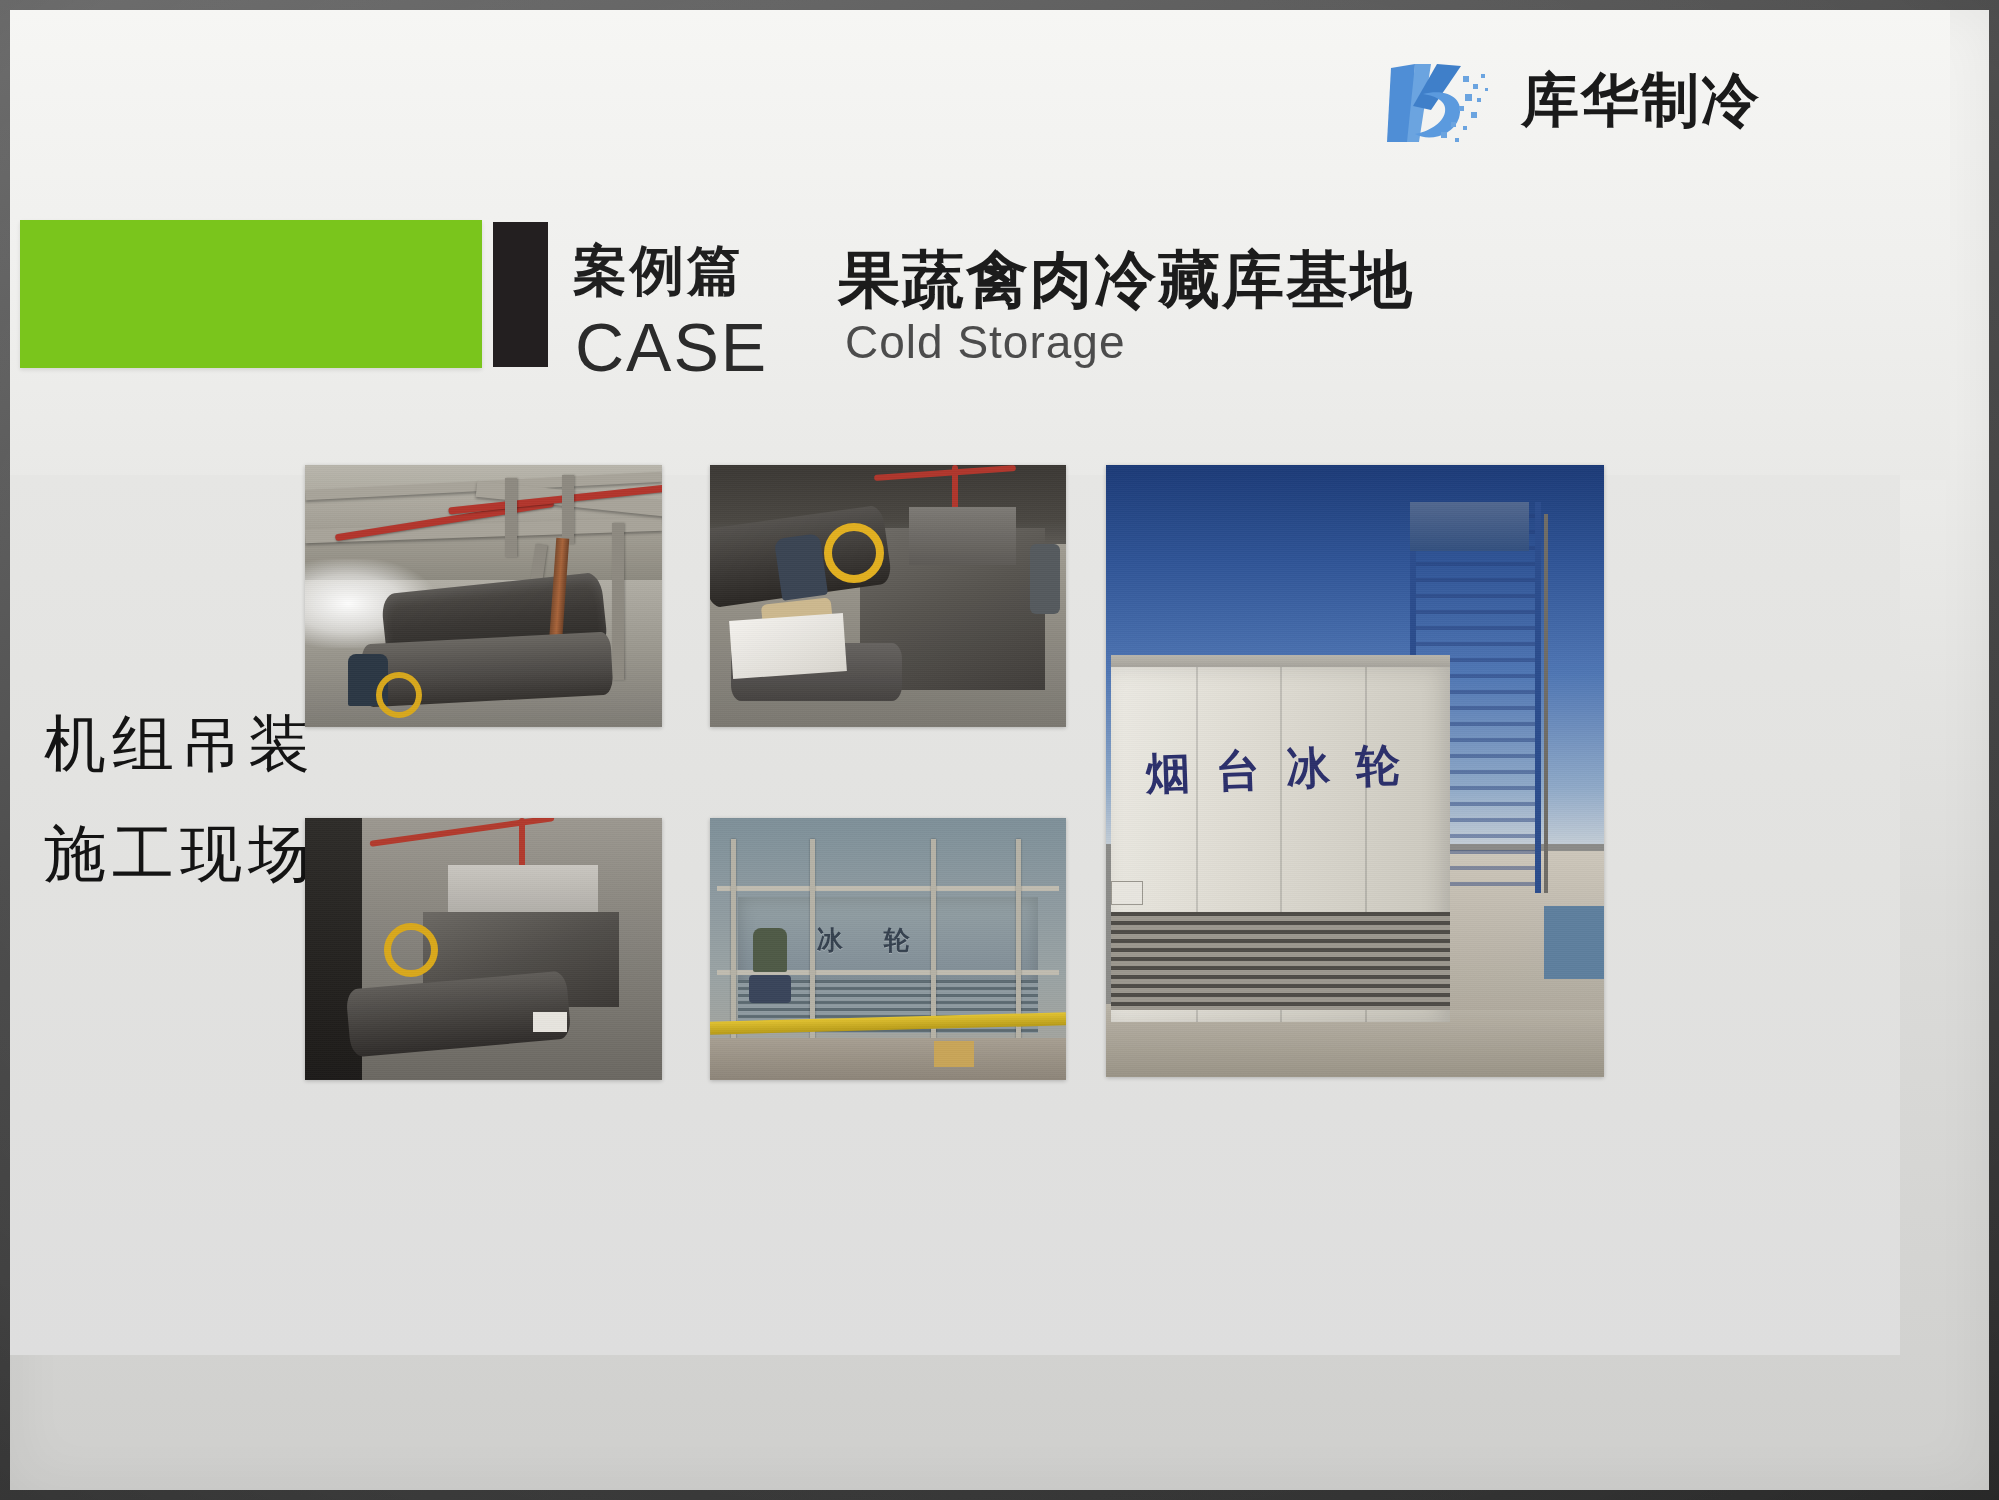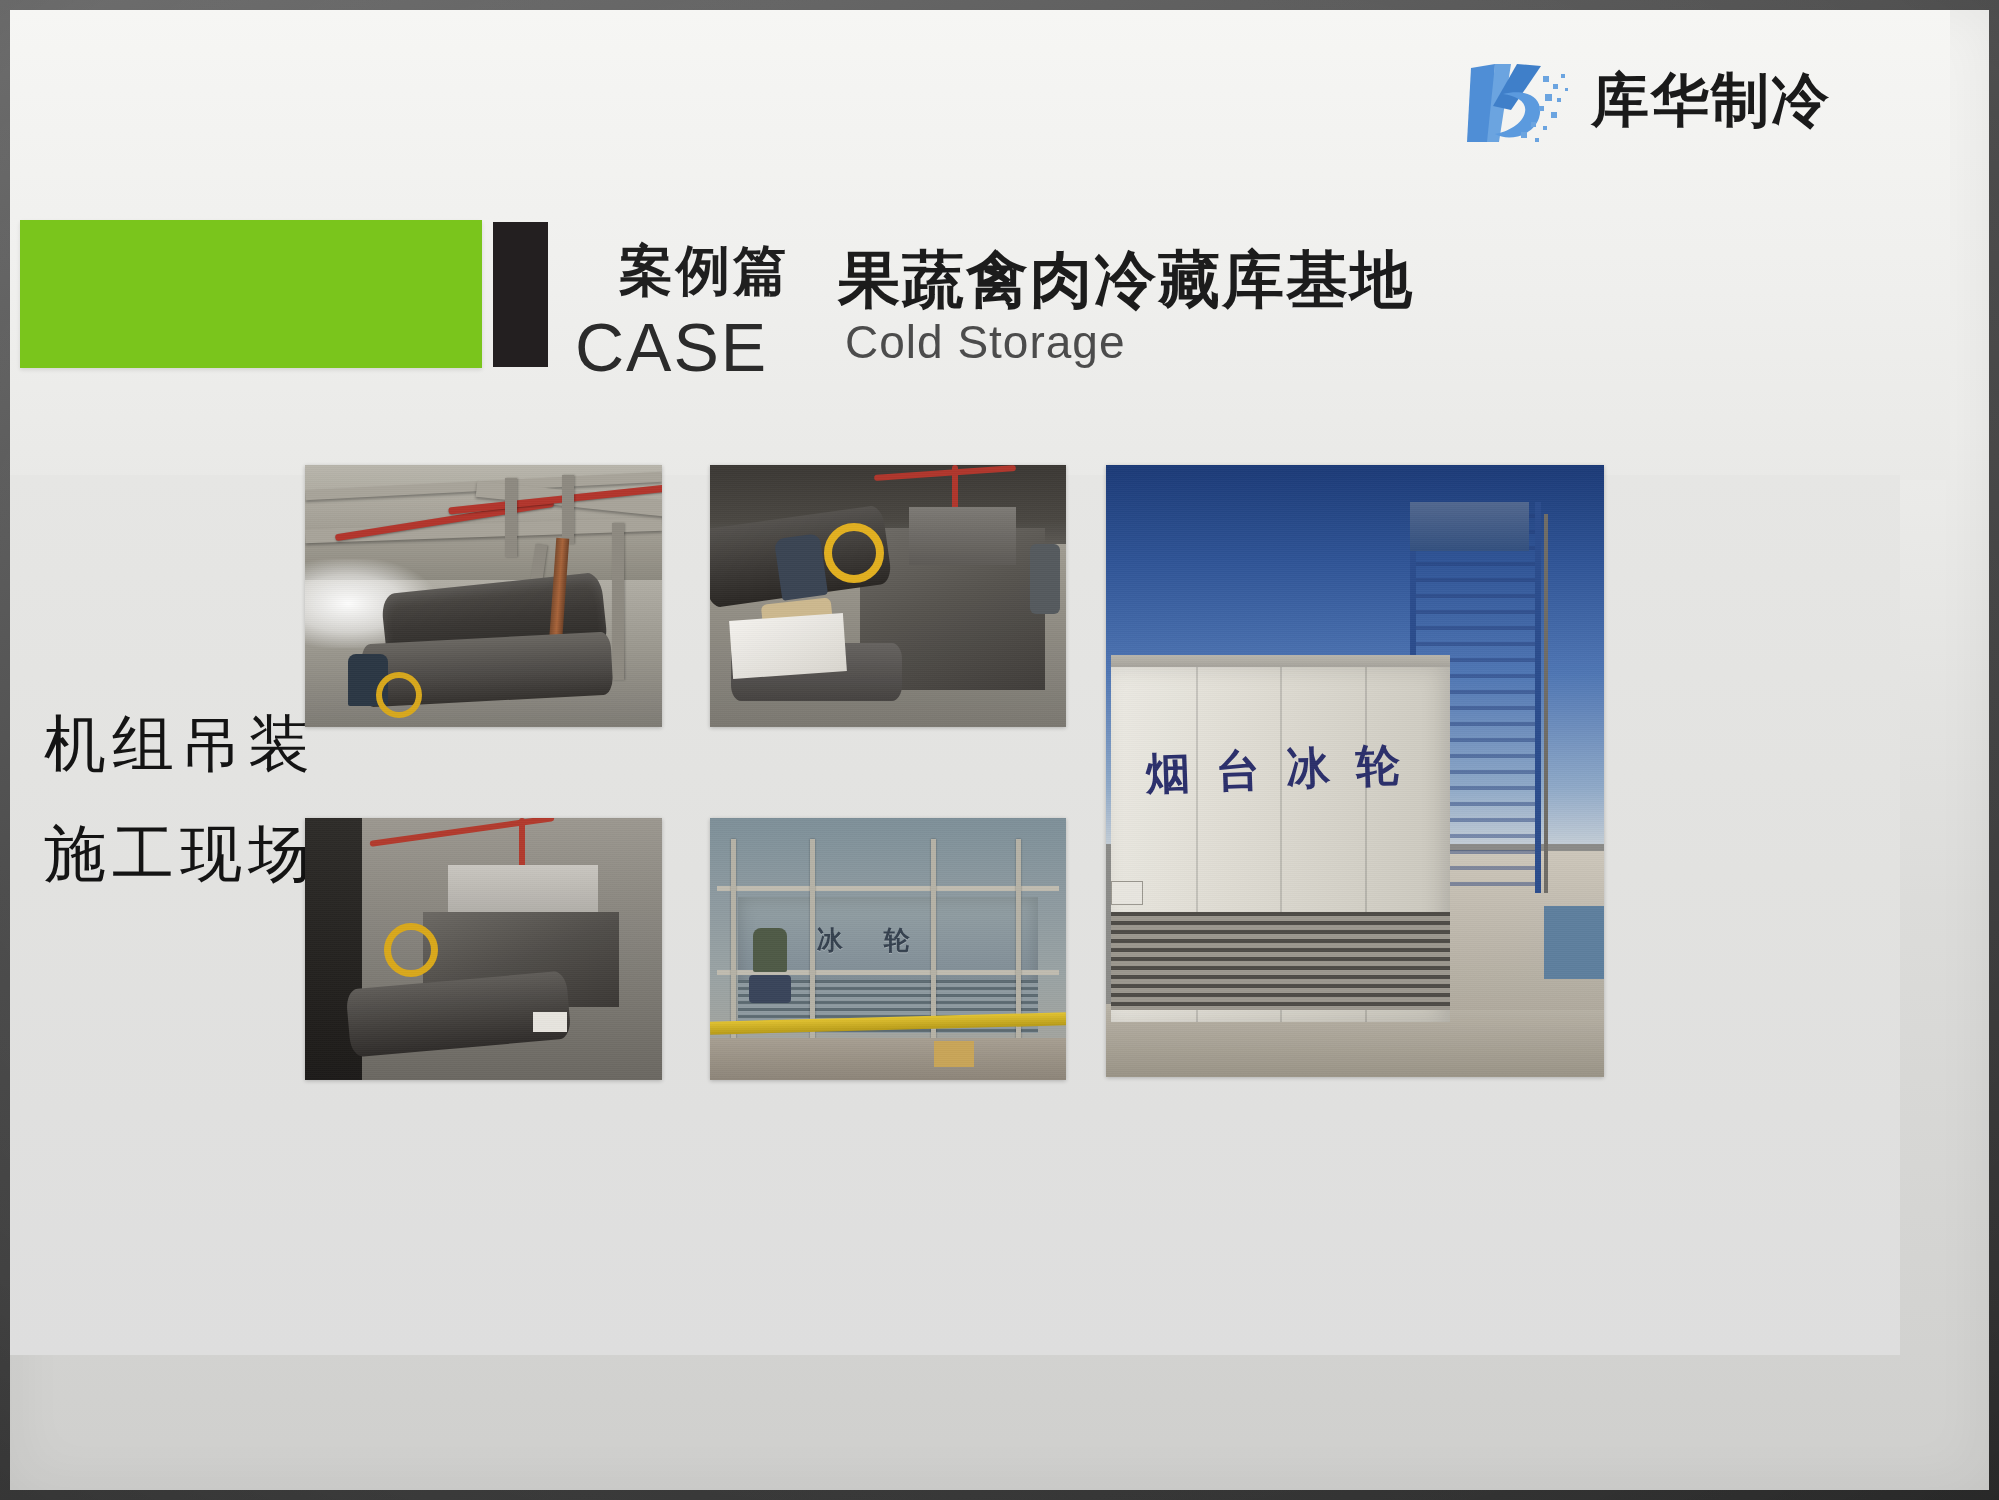--- a/index.html
+++ b/index.html
@@ -50,25 +50,25 @@
     left: 0;
     top: 465px;
     width: 1890px;
     height: 880px;
     background: linear-gradient(180deg,#e6e6e4 0%, #e2e2e0 45%, #dedede 100%);
   }
 
   
   .logo-wrap {
     position: absolute;
-    left: 1455px;
+    left: 1375px;
     top: 44px;
     display: flex;
     align-items: center;
-    gap: 8px;
+    gap: 18px;
   }
   .logo-mark {
     position: relative;
     width: 118px;
     height: 92px;
   }
   .logo-text {
     font-family: "DejaVu Sans", "Liberation Sans", sans-serif;
     font-size: 58px;
     font-weight: 700;
@@ -112,21 +112,20 @@
   .case-cn {
     position: absolute;
     left: 563px;
     top: 225px;
     font-family: Liberation Sans, sans-serif;
     font-size: 54px;
     font-weight: 700;
     color: #1f1f1f;
     letter-spacing: 3px;
     white-space: nowrap;
-    margin-left: 46px;
   }
   .case-en {
     position: absolute;
     left: 565px;
     top: 298px;
     font-family: "Liberation Sans", sans-serif;
     font-size: 68px;
     font-weight: 400;
     color: #2b2b2b;
     letter-spacing: 2px;

